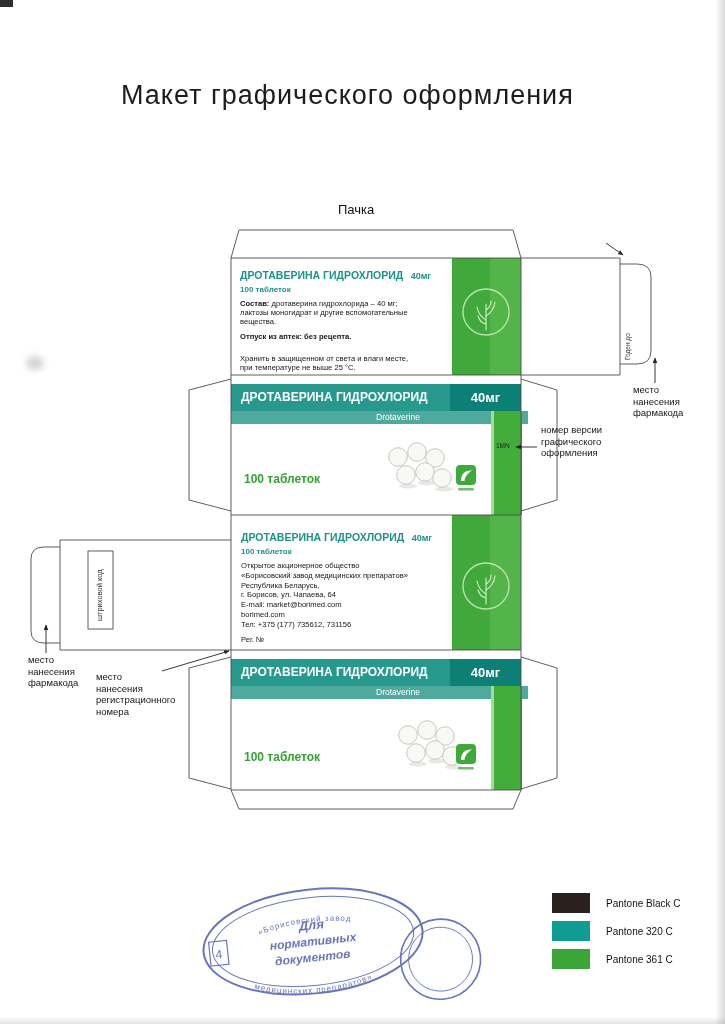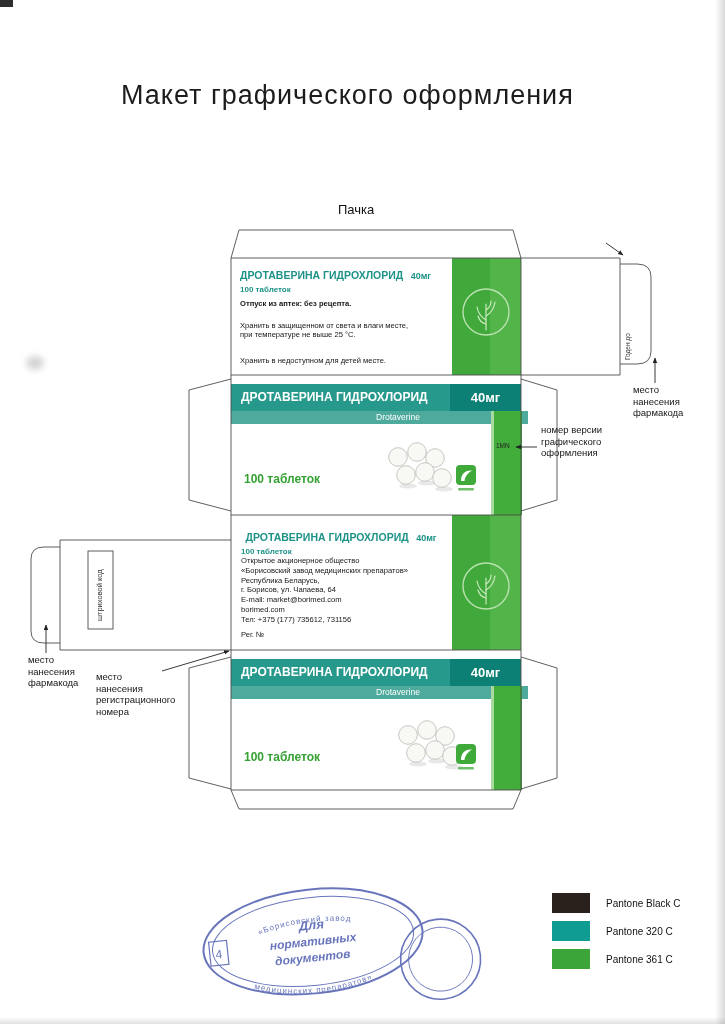--- a/index.html
+++ b/index.html
@@ -11,21 +11,21 @@
   
   .panel{position:absolute;background:#fff;}
   #panelA{left:231px;top:258px;width:290px;height:117px;}
   #panelB{left:231px;top:375px;width:290px;height:140px;}
   #panelC{left:231px;top:515px;width:290px;height:135px;}
   #panelD{left:231px;top:650px;width:290px;height:140px;}
   .stripe-wide{position:absolute;left:221px;top:0;bottom:0;width:69px;
                background:linear-gradient(90deg,#41a83b 0 55%,#52b449 55% 100%);}
   .ornament{position:absolute;left:8px;}
   .pA-text{position:absolute;left:9px;top:7px;width:182px;}
-  .p-title-row{white-space:nowrap;text-align:center;}
+  .p-title-row{white-space:nowrap;}
   .p-title{font-size:10.5px;font-weight:bold;color:#1d9287;}
   .p-dose{font-size:9px;font-weight:bold;color:#1d9287;margin-left:3px;}
   .p-count{font-size:8px;font-weight:bold;color:#1d9287;margin-top:2px;}
   .p-body{font-size:7.6px;line-height:9.2px;color:#161616;margin-top:5px;}
   .p-body .b{font-weight:bold;}
   .p-bold{font-weight:bold;}
   .m3{margin-top:13px;}
   
   .band{position:absolute;left:0;right:0;top:9px;height:27px;background:#27998c;}
   .band-title{line-height:27px;padding-left:10px;color:#fff;font-weight:bold;font-size:12px;white-space:nowrap;}
@@ -36,21 +36,21 @@
   .stripe-b{position:absolute;left:260px;top:36px;bottom:0;width:28px;background:#43ad3c;
             border-left:3px solid #a8d99e;}
   .tablets{position:absolute;left:145px;top:66px;}
   #panelD .tablets{left:155px;top:69px;}
   .front-count{position:absolute;left:13px;top:97px;font-size:12px;font-weight:bold;color:#36a233;}
   #panelD .front-count{top:100px;}
   .logo{position:absolute;left:222px;top:88px;}
   #panelD .logo{top:92px;}
   
   .pC-text{position:absolute;left:10px;top:12px;width:200px;}
-  .addr-block{}
+  .addr-block{margin-top:5px;}
   .addr-line{font-size:7.6px;line-height:9.8px;color:#161616;}
   .reg-line{font-size:7.6px;margin-top:5px;color:#161616;}
   
   .dieline{position:absolute;left:0;top:0;pointer-events:none;}
   .anno{position:absolute;font-size:9.5px;line-height:11.5px;color:#151515;white-space:pre-line;}
   #anno-serial{left:575px;top:191px;}
   #anno-ph-right{left:633px;top:384px;}
   #anno-version{left:541px;top:424px;}
   #anno-ph-left{left:28px;top:654px;}
   #anno-reg{left:96px;top:671px;}
@@ -95,20 +95,24 @@
           <path d="M26,24 C29,22 31,19 31,15"></path>
         </g>
       </svg>
     </div>
     <div class="pA-text">
       <div class="p-title-row">
         <span class="p-title">ДРОТАВЕРИНА ГИДРОХЛОРИД</span>
         <span class="p-dose">40мг</span>
       </div>
       <div class="p-count">100 таблеток</div>
+      <div class="p-body">
+        <span class="b">Состав:</span>
+        <span>дротаверина гидрохлорида – 40 мг; лактозы моногидрат и другие вспомогательные вещества.</span>
+      </div>
       <div class="p-body p-bold">Отпуск из аптек: без рецепта.</div>
       <div class="p-body m3">Хранить в защищенном от света и влаги месте, при температуре не выше 25 °С.</div>
       <div class="p-body" style="margin-top:16px">Хранить в недоступном для детей месте.</div>
     </div>
   </div>
 
   <div class="panel" id="panelB">
     <div class="band">
       <div class="band-title">ДРОТАВЕРИНА ГИДРОХЛОРИД</div>
     </div>

